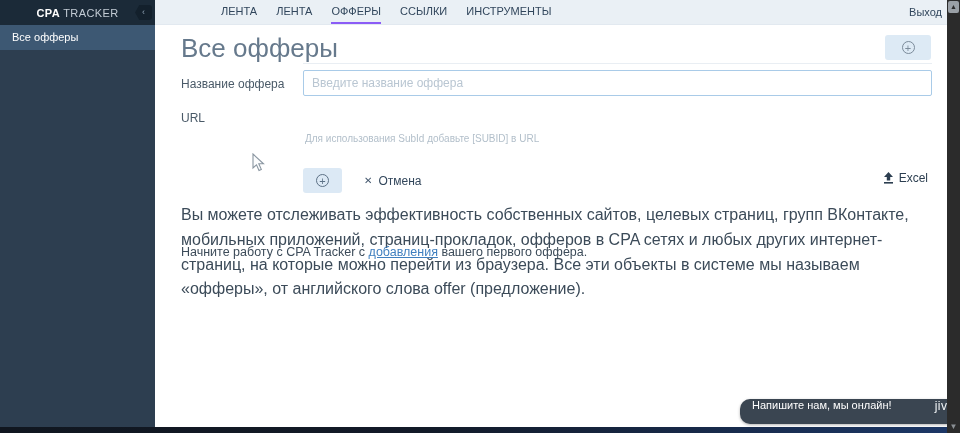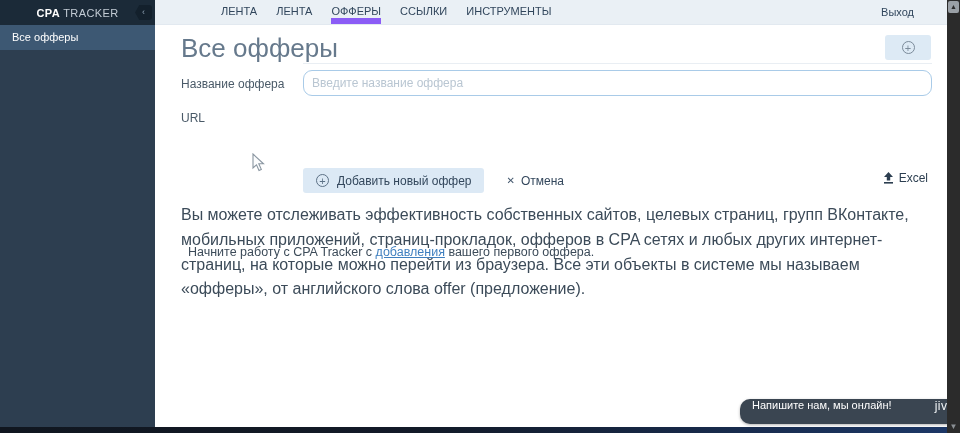--- a/index.html
+++ b/index.html
@@ -12,45 +12,45 @@
   .logo { font-size:11px; letter-spacing:.4px; color:#c3ccd5; }
   .logo b { color:#ffffff; font-weight:bold; }
   .collapse-tag { position:absolute; right:3px; top:5px; width:17px; height:15px; background:#13202c;
     border-radius:3px; clip-path:polygon(25% 0, 100% 0, 100% 100%, 25% 100%, 0 50%);
     color:#8fa2b4; font-size:9px; line-height:15px; text-align:center; cursor:pointer; }
   .side-item { height:25px; line-height:25px; padding-left:12px; font-size:11px; color:#ffffff; background:#3d5873; cursor:pointer; }
 
   
   .topnav { position:absolute; left:155px; top:0; width:792px; height:25px; background:#eaf0f5; display:flex; align-items:stretch; border-bottom:1px solid #e2e9f0;padding-left:47px; }
   .nav-item { font-size:11px; color:#31465c; line-height:23px; margin-left:19px; cursor:pointer; border-bottom:2px solid transparent; }
-  .nav-item.active { border-bottom:6px solid #8b5cf6; }
-  .logout { margin-left:auto; margin-right:33px; font-size:11px; color:#31465c; line-height:25px; cursor:pointer; }
+  .nav-item.active { border-bottom:2px solid #8b5cf6; }
+  .logout { margin-left:auto; margin-right:5px; font-size:11px; color:#31465c; line-height:25px; cursor:pointer; }
 
   
   .content { position:absolute; left:155px; top:25px; width:792px; height:402px; background:#fff; }
   .page-title { position:absolute; left:26px; top:8px; font-size:26px; font-weight:300; color:#66798c; }
   .title-rule { position:absolute; left:148px; top:38px; width:629px; border-top:1px solid #e9eef3; }
   .add-round-btn { position:absolute; left:730px; top:10px; width:46px; height:25px; background:#ddeaf5; border:none; border-radius:3px; cursor:pointer; display:flex; align-items:center; justify-content:center; }
   .circle-plus { width:13px; height:13px; border:1px solid #7b8b9a; border-radius:50%; color:#7b8b9a; font-size:11px; line-height:12px; text-align:center; display:inline-block; }
 
   .form-label { position:absolute; left:26px; font-size:12px; color:#46566565; color:#4a5a68; }
-  .form-input { position:absolute; left:148px; width:629px; height:26px; border:1px solid #d9e1e7; border-radius:9px; padding:0 8px; font-size:12px; color:#33475c; font-family:"Liberation Sans",sans-serif; outline:none; background:#fff; }
+  .form-input { position:absolute; left:148px; width:629px; height:26px; border:1px solid #d9e1e7; border-radius:2px; padding:0 8px; font-size:12px; color:#33475c; font-family:"Liberation Sans",sans-serif; outline:none; background:#fff; }
   .form-input.focused { border-color:#a9cbe8; }
   .form-input::placeholder { color:#b9c6d2; opacity:1; }
   .hint { position:absolute; left:150px; top:108px; font-size:10px; color:#b2bfca; }
 
   .actions { position:absolute; left:148px; top:143px; display:flex; align-items:center; }
   .btn-add { display:inline-flex; align-items:center; gap:8px; height:25px; padding:0 13px; background:#dce9f5; border:none; border-radius:3px; font-size:12px; color:#33475c; font-family:"Liberation Sans",sans-serif; cursor:pointer; }
   .btn-add .circle-plus { border-color:#5c7186; color:#5c7186; }
   .btn-cancel { display:inline-flex; align-items:center; gap:6px; margin-left:22px; background:none; border:none; font-size:12px; color:#33475c; font-family:"Liberation Sans",sans-serif; cursor:pointer; }
   .x-icon { font-size:10px; color:#44586e; }
   .btn-excel { position:absolute; right:19px; top:146px; display:inline-flex; align-items:center; gap:5px; background:none; border:none; font-size:12px; color:#2c3e50; font-family:"Liberation Sans",sans-serif; cursor:pointer; }
 
   .desc { position:absolute; left:26px; top:178px; width:754px; font-size:16px; color:#3c4b59; line-height:1.55; }
-  .cta { position:absolute; left:26px; top:220px; font-size:12.5px; color:#3c4b59;margin-left:7px; }
+  .cta { position:absolute; left:26px; top:220px; font-size:12.5px; color:#3c4b59; }
   .cta a { color:#3f7fbf; text-decoration:underline; cursor:pointer; }
 
   .mouse-cursor { position:absolute; left:97px; top:128px; }
 
   
   .chat { position:absolute; left:740px; top:399px; height:25px; display:flex; align-items:stretch; z-index:5; }
   .chat-body { background:#3a4551; border-radius:10px 0 0 10px; display:flex; align-items:flex-start; padding:0 12px; box-shadow:0 1px 3px rgba(0,0,0,.3); }
   .chat-msg { font-size:11px; color:#ffffff; white-space:nowrap; }
   .chat-brand { font-size:12px; color:#f2f5f7; margin-left:43px; letter-spacing:.5px; }
   .chat-leaf { width:34px; background:linear-gradient(135deg,#5ecf54,#2fa936); border-radius:2px 14px 2px 14px; box-shadow:0 1px 3px rgba(0,0,0,.3); }
@@ -88,25 +88,25 @@
   <div class="title-rule"></div>
   <button class="add-round-btn">
     <span class="circle-plus">+</span>
   </button>
 
   <label class="form-label" style="top:52px">Название оффера</label>
   <input class="form-input focused" style="top: 45px;" type="text" placeholder="Введите название оффера">
 
   <label class="form-label" style="top:86px">URL</label>
 
+  <div class="hint">Для использования SubId добавьте [SUBID] в URL</div>
 
   <div class="actions">
     <button class="btn-add">
       <span class="circle-plus">+</span>
-      <span>Добавить новый оффер</span>
     </button>
     <button class="btn-cancel">
       <span class="x-icon">✕</span>
       <span>Отмена</span>
     </button>
   </div>
 
   <button class="btn-excel">
     <svg width="11" height="12" viewBox="0 0 11 12">
       <path d="M5.5 0 L10 5 H7.2 V8.5 H3.8 V5 H1 Z" fill="#2c3e50"></path>

